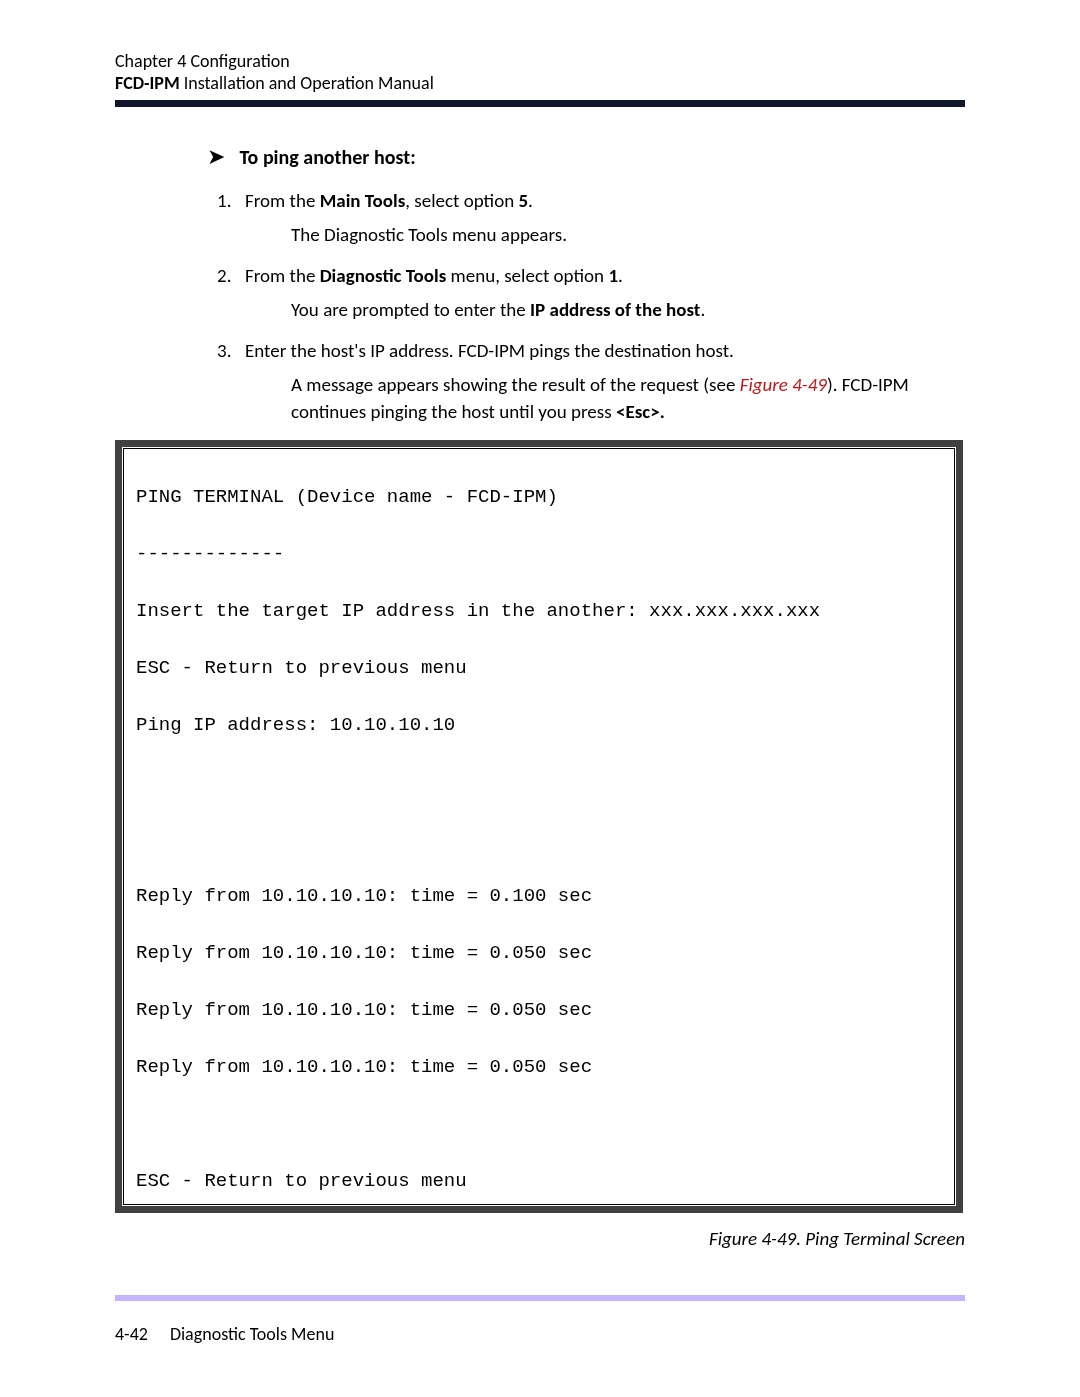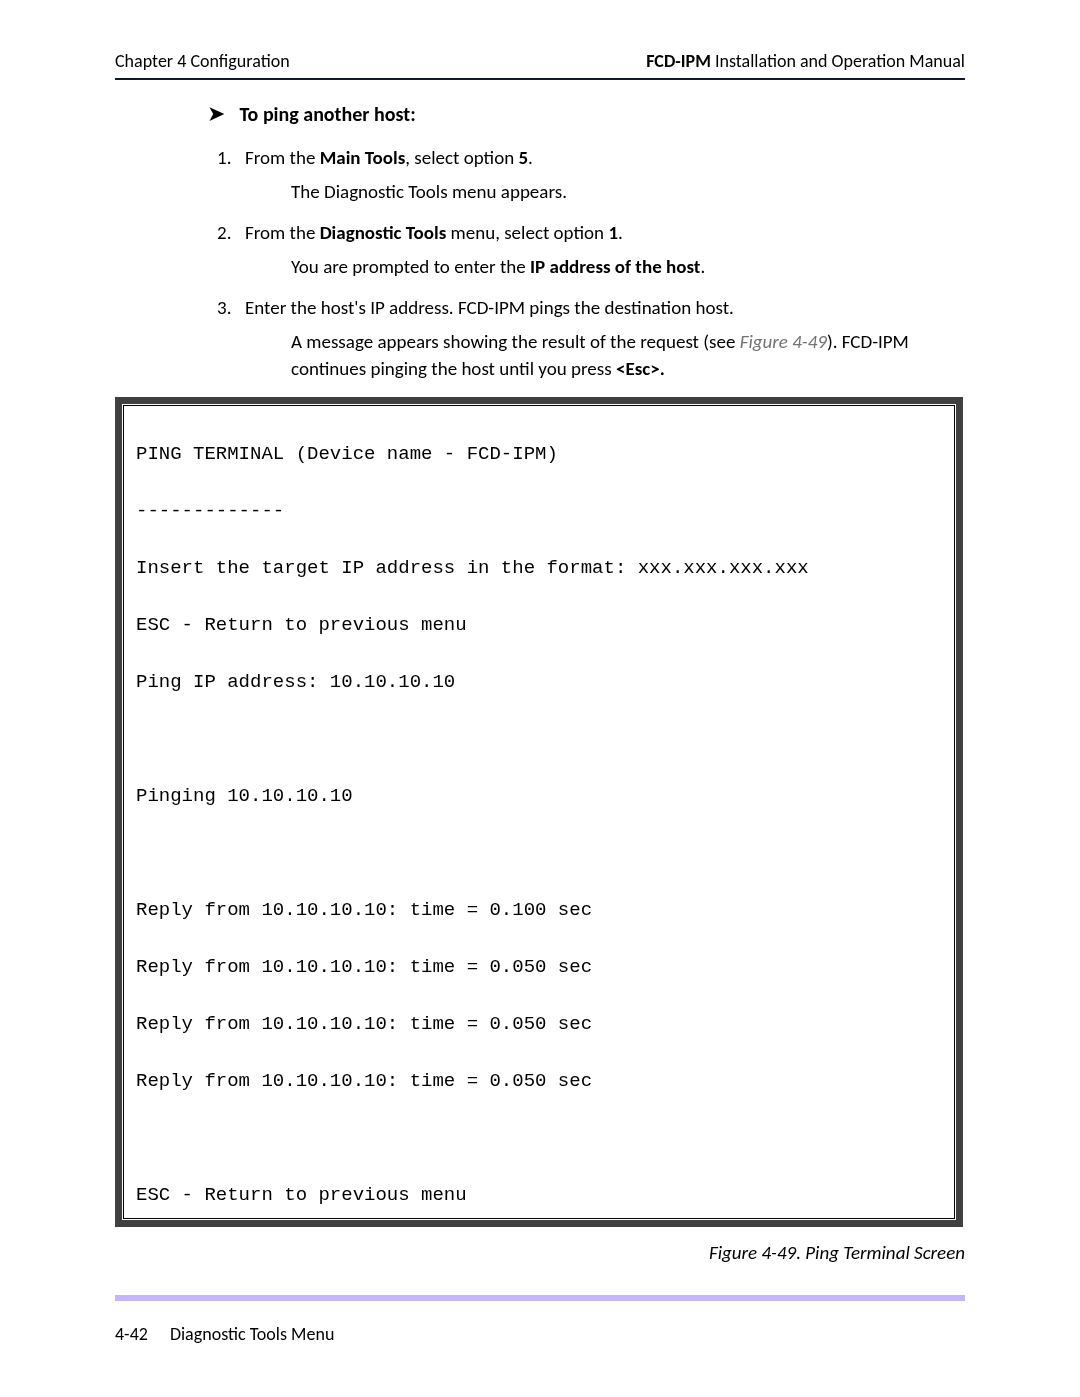--- a/index.html
+++ b/index.html
@@ -16,22 +16,23 @@
     left: 115px;
     top: 50px;
     width: 850px;
   }
   .running-head {
     display: flex;
     justify-content: space-between;
     align-items: baseline;
     font-size: 18px;
     padding-bottom: 6px;
-    border-bottom: 2px solid #0f172a;
-    margin-bottom: 22px;
+    border-bottom: 7px solid #0f172a;
+    margin-bottom: 38px;
+    flex-direction: column;
   }
   .running-head .left { font-weight: 400; }
   .running-head .right { }
   .bold { font-weight: 700; }
 
   .content {
     margin-left: 92px;
     width: 730px;
   }
 
@@ -68,21 +69,21 @@
     position: absolute;
     left: -28px;
     top: 0;
   }
   .sub {
     margin-left: 46px;
     margin-top: 6px;
     font-size: 19px;
     line-height: 1.45;
   }
-  .figref { color: #737373; font-style: italic; }
+  .figref { color: #b91c1c; font-style: italic; }
 
   .terminal {
     margin-top: 14px;
     margin-left: 0;
     width: 848px;
     border: 7px solid #404040;
     box-shadow: inset 0 0 0 1px #fff, inset 0 0 0 2px #000;
     padding: 8px 14px 10px 14px;
     font-family: "Courier New", Courier, monospace;
     font-size: 19px;
@@ -152,25 +153,24 @@
         </div>
       </li>
 
     </ol>
 
   </div>
 
   <div class="terminal">
 <span class="line">PING TERMINAL (Device name - FCD-IPM)</span>
 <span class="line">-------------</span>
-<span class="line">Insert the target IP address in the format: xxx.xxx.xxx.xxx</span>
+<span class="line">Insert the target IP address in the another: xxx.xxx.xxx.xxx</span>
 <span class="line">ESC - Return to previous menu</span>
 <span class="line">Ping IP address: 10.10.10.10</span>
 <span class="line"> </span>
-<span class="line">Pinging 10.10.10.10</span>
 <span class="line"> </span>
 <span class="line">Reply from 10.10.10.10: time = 0.100 sec</span>
 <span class="line">Reply from 10.10.10.10: time = 0.050 sec</span>
 <span class="line">Reply from 10.10.10.10: time = 0.050 sec</span>
 <span class="line">Reply from 10.10.10.10: time = 0.050 sec</span>
 <span class="line"> </span>
 <span class="line">ESC - Return to previous menu</span></div>
 
   <div class="fig-caption">Figure 4-49.  Ping Terminal Screen</div>
 

